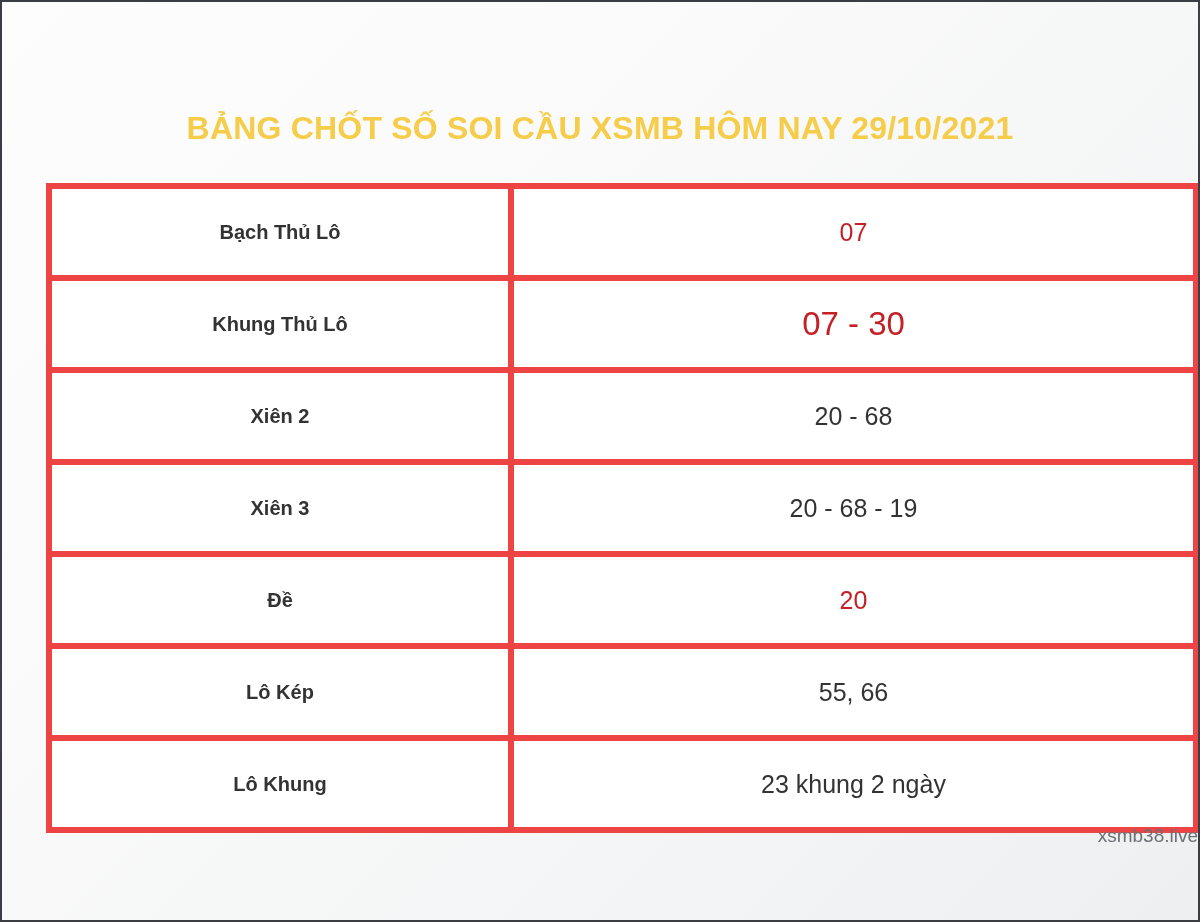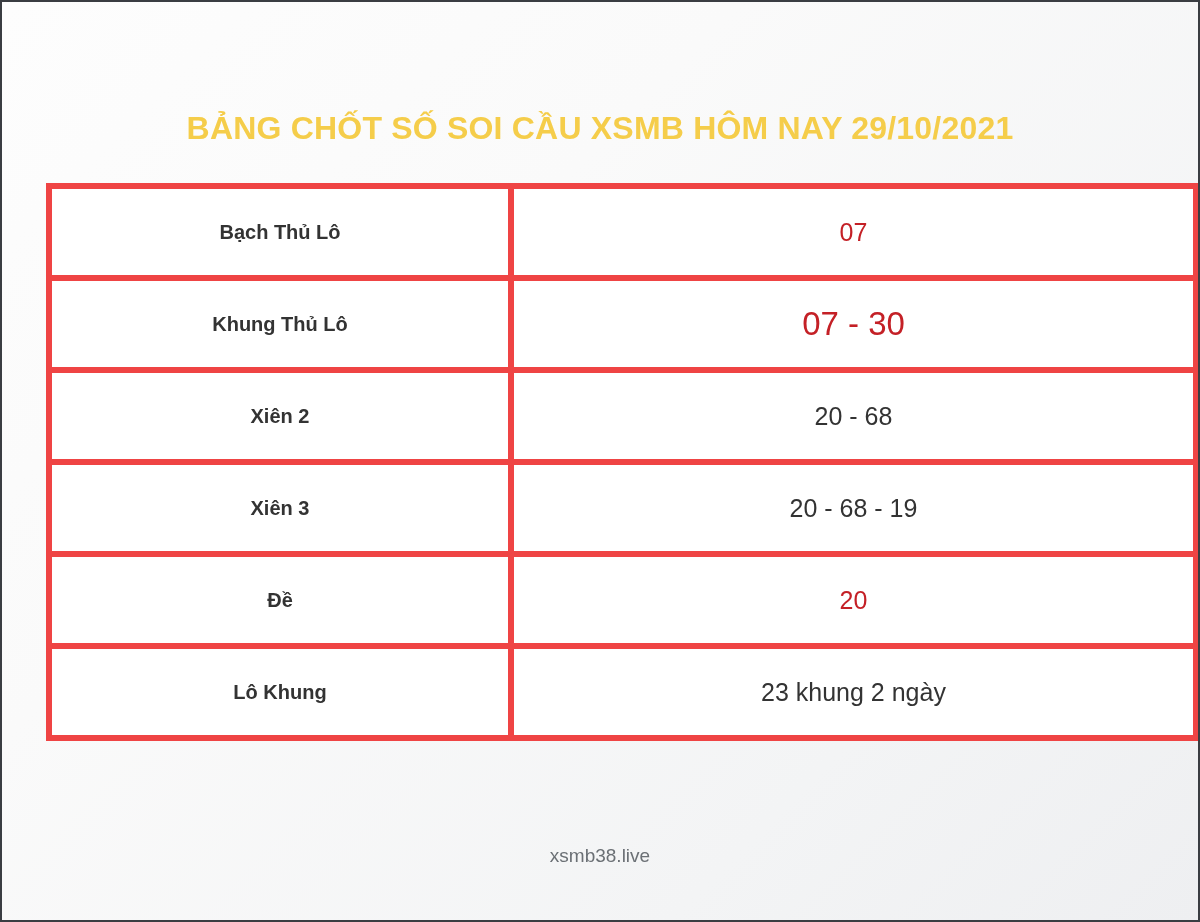--- a/index.html
+++ b/index.html
@@ -78,22 +78,21 @@
   td.value-cell.big {
     font-size: 33px;
   }
 
   
   #footer {
     position: absolute;
     left: 0;
     top: 823px;
     width: 100%;
-    text-align: center;
-    margin-top: 20px;
+    text-align: right;
   }
   #site-credit {
     font-size: 19px;
     font-weight: normal;
     color: #6b7075;
   }
 </style>
 </head>
 <body>
 
@@ -119,20 +118,24 @@
       </tr>
       <tr>
         <td class="label-cell">Xiên 3</td>
         <td class="value-cell">20 - 68 - 19</td>
       </tr>
       <tr>
         <td class="label-cell">Đề</td>
         <td class="value-cell red">20</td>
       </tr>
       <tr>
+        <td class="label-cell">Lô Kép</td>
+        <td class="value-cell">55, 66</td>
+      </tr>
+      <tr>
         <td class="label-cell">Lô Khung</td>
         <td class="value-cell">23 khung 2 ngày</td>
       </tr>
     </tbody>
   </table>
 
   <div id="footer">
     <span id="site-credit">xsmb38.live</span>
   </div>
 

